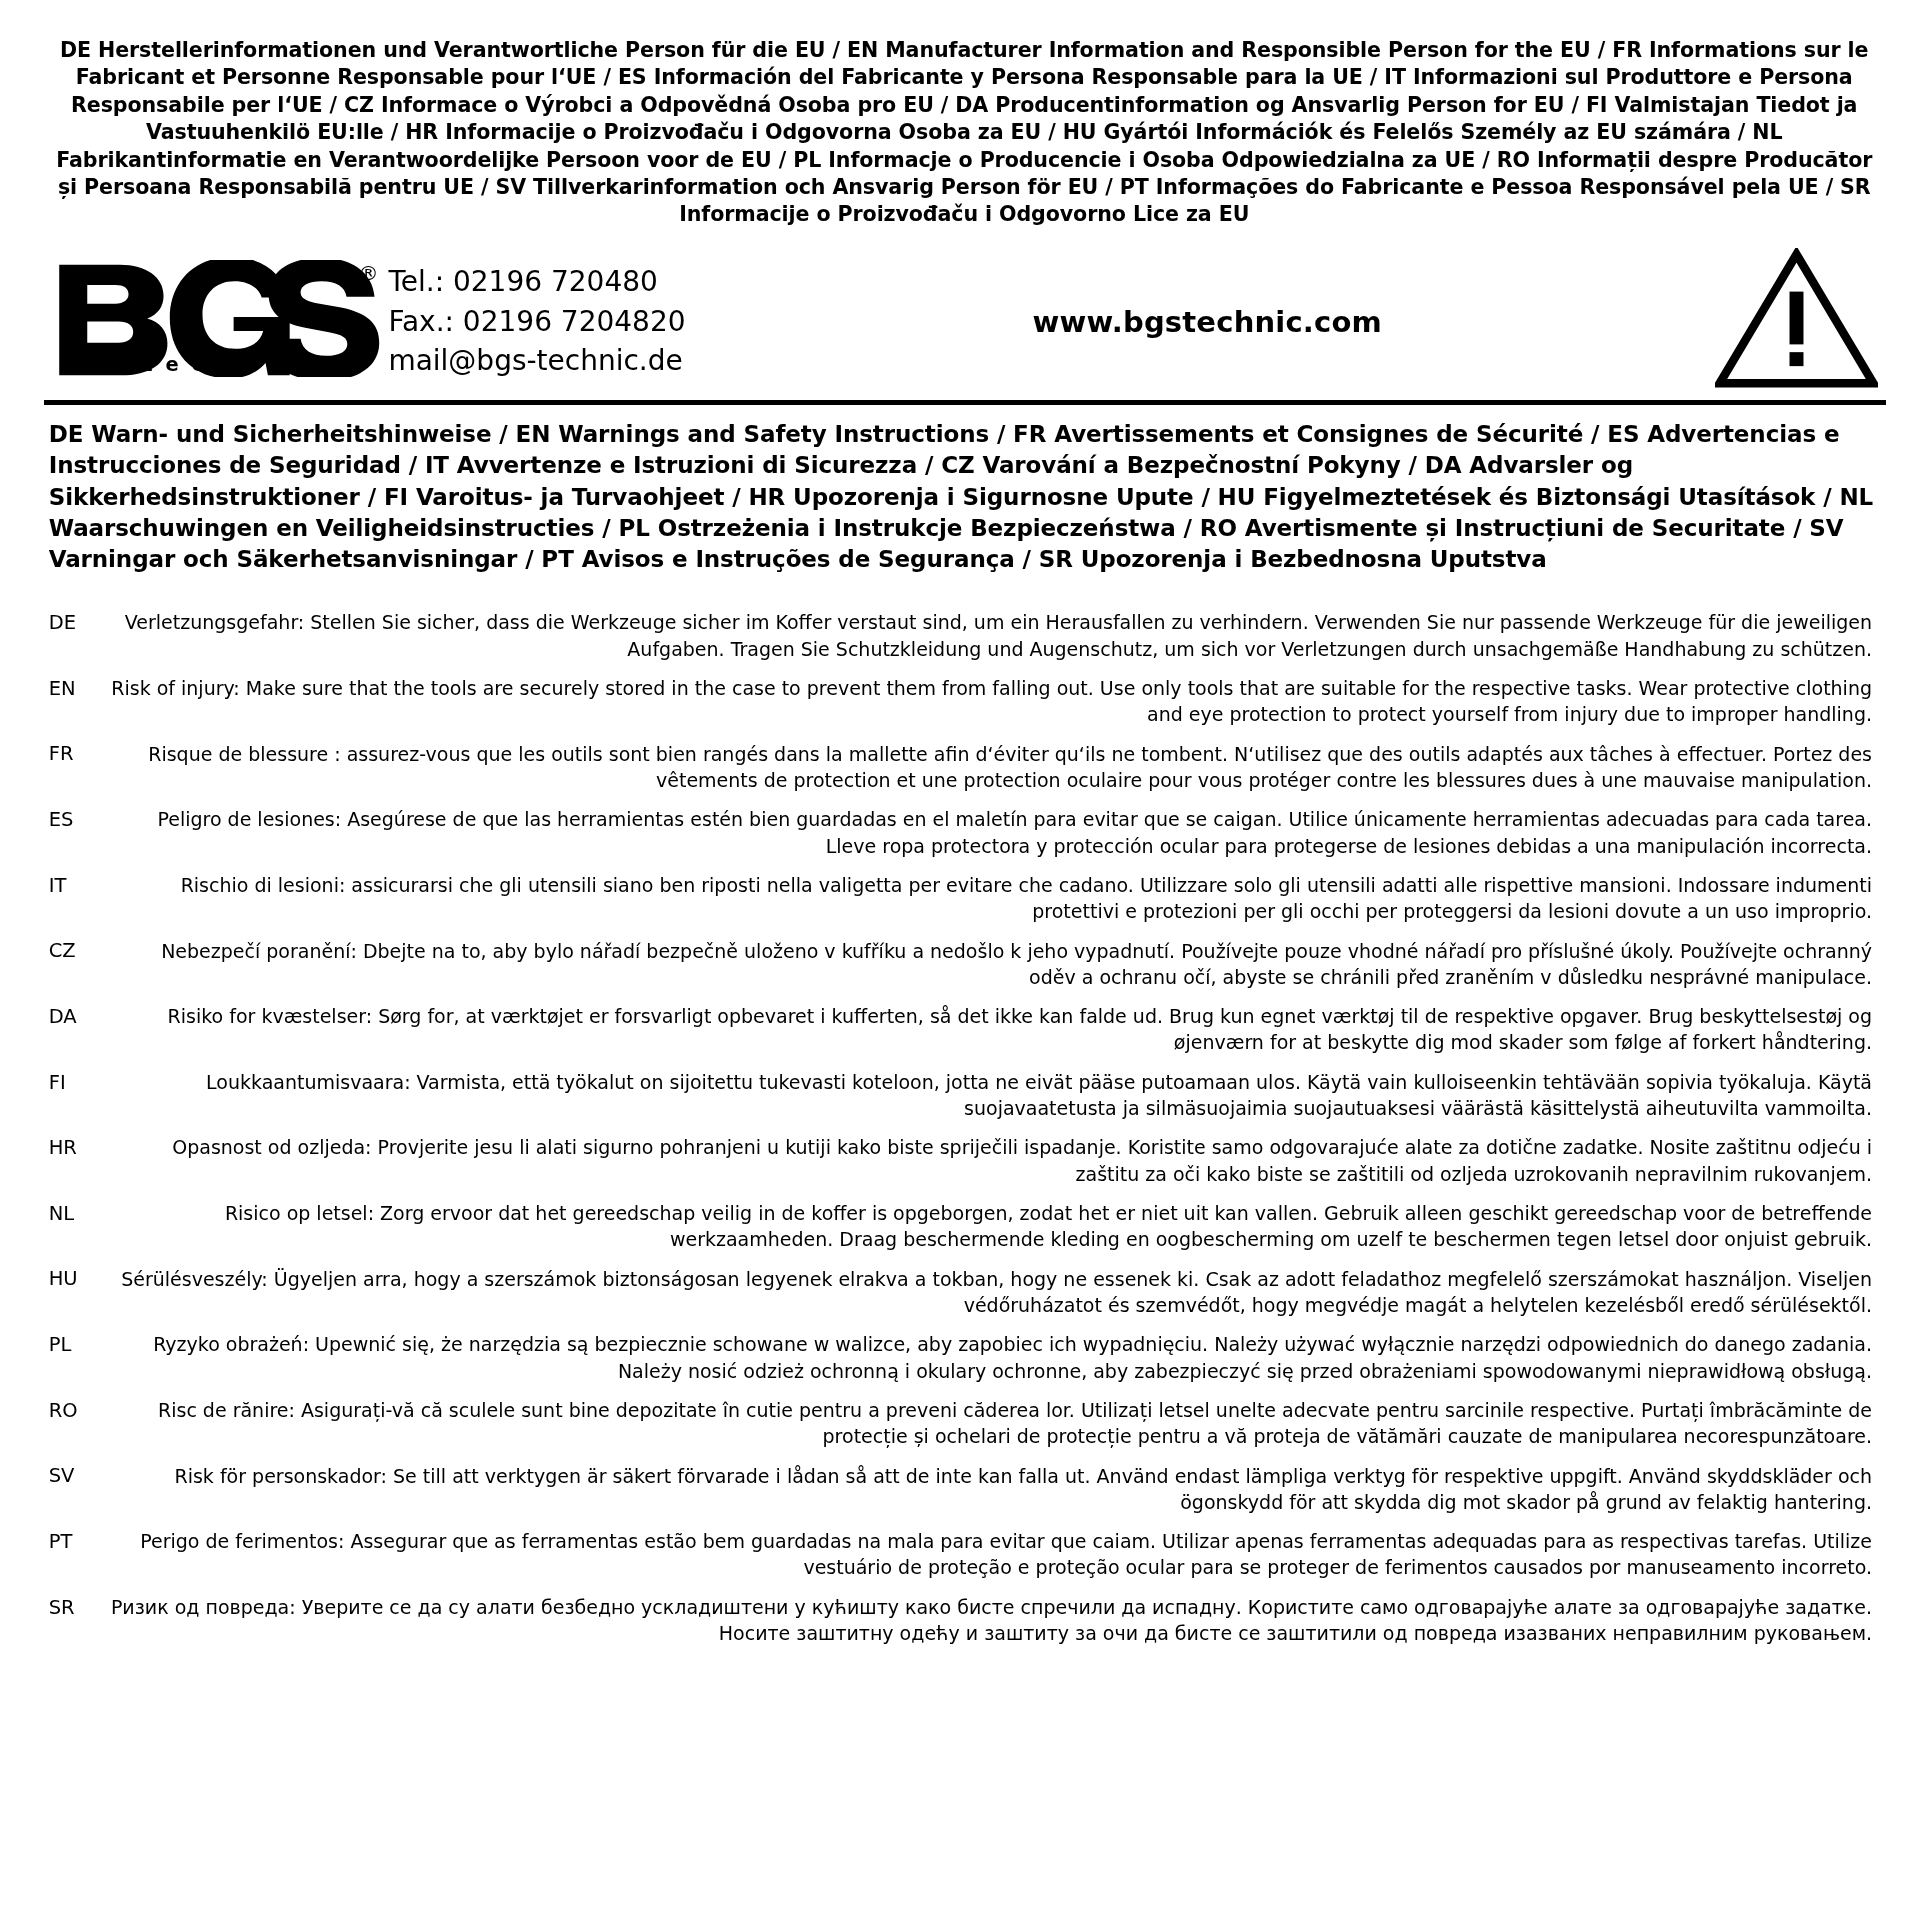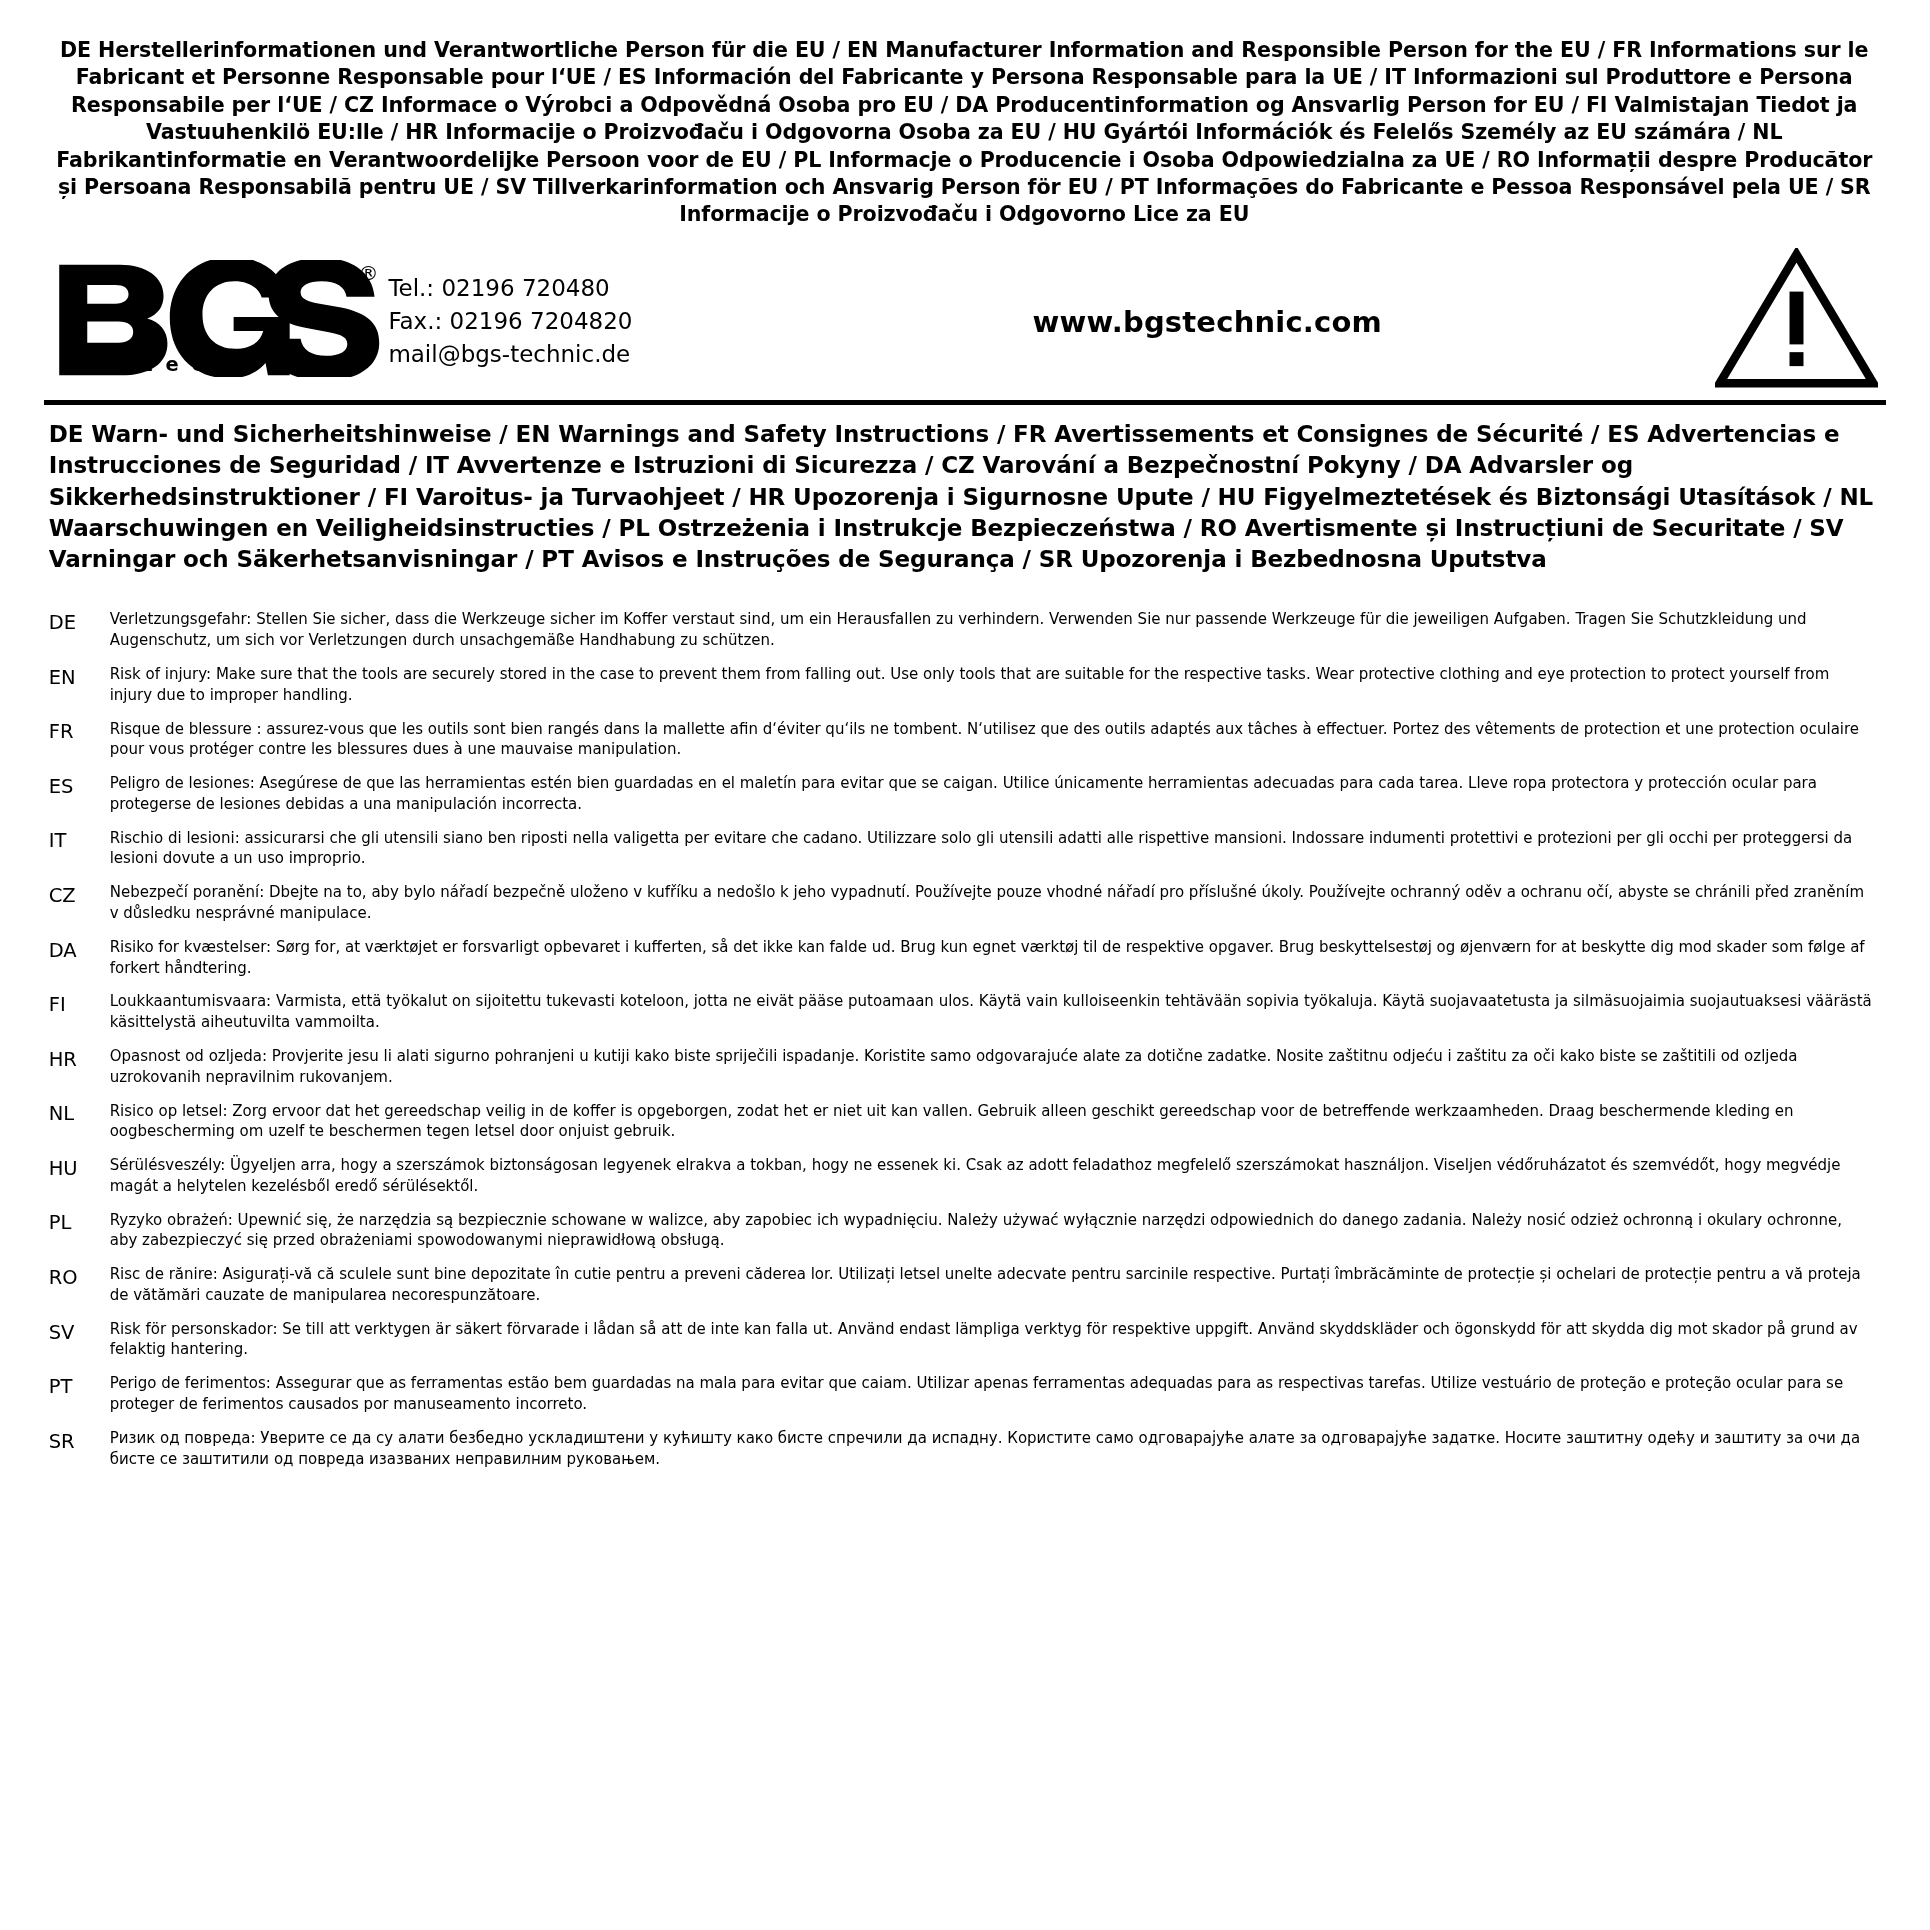--- a/index.html
+++ b/index.html
@@ -52,21 +52,21 @@
   }
   .logo-svg { display:block; }
   .addr-col {
     flex: 0 0 405px;
     font-size: 23px;
     line-height: 1.42;
     padding-top: 6.2px;
   }
   .contact-col {
     flex: 0 0 335px;
-    font-size: 23px;
+    font-size: 28px;
     line-height: 1.42;
     padding-top: 6.2px;
   }
   .web-col {
     flex: 1 1 auto;
     font-size: 29px;
     font-weight: bold;
     text-align: center;
     padding-top: 7.8px;
     letter-spacing: 0.2px;
@@ -100,23 +100,23 @@
   }
   .lang-code {
     flex: 0 0 61px;
     font-size: 19.5px;
     font-weight: normal;
     line-height: 1.38;
     padding-top: 0.8px;
   }
   .lang-text {
     flex: 1 1 auto;
-    font-size: 15px;
+    font-size: 19px;
     line-height: 1.38;
-    text-align: left;
+    text-align: right;
     padding-right: 7.8px;
   }
 </style>
 </head>
 <body>
 
 <div class="page">
 
   <div class="head-block">DE Herstellerinformationen und Verantwortliche Person für die EU  /  EN Manufacturer Information and Responsible Person for the EU  /  FR Informations sur le Fabricant et Personne Responsable pour l‘UE  /  ES Información del Fabricante y Persona Responsable para la UE  /  IT Informazioni sul Produttore e Persona Responsabile per l‘UE  /  CZ Informace o Výrobci a Odpovědná Osoba pro EU  /  DA Producentinformation og Ansvarlig Person for EU  /  FI Valmistajan Tiedot ja Vastuuhenkilö EU:lle  /  HR Informacije o Proizvođaču i Odgovorna Osoba za EU  /  HU Gyártói Információk és Felelős Személy az EU számára  /  NL Fabrikantinformatie en Verantwoordelijke Persoon voor de EU  /  PL Informacje o Producencie i Osoba Odpowiedzialna za UE  /  RO Informații despre Producător și Persoana Responsabilă pentru UE  /  SV Tillverkarinformation och Ansvarig Person för EU  /  PT Informações do Fabricante e Pessoa Responsável pela UE  /  SR Informacije o Proizvođaču i Odgovorno Lice za EU</div>
 

